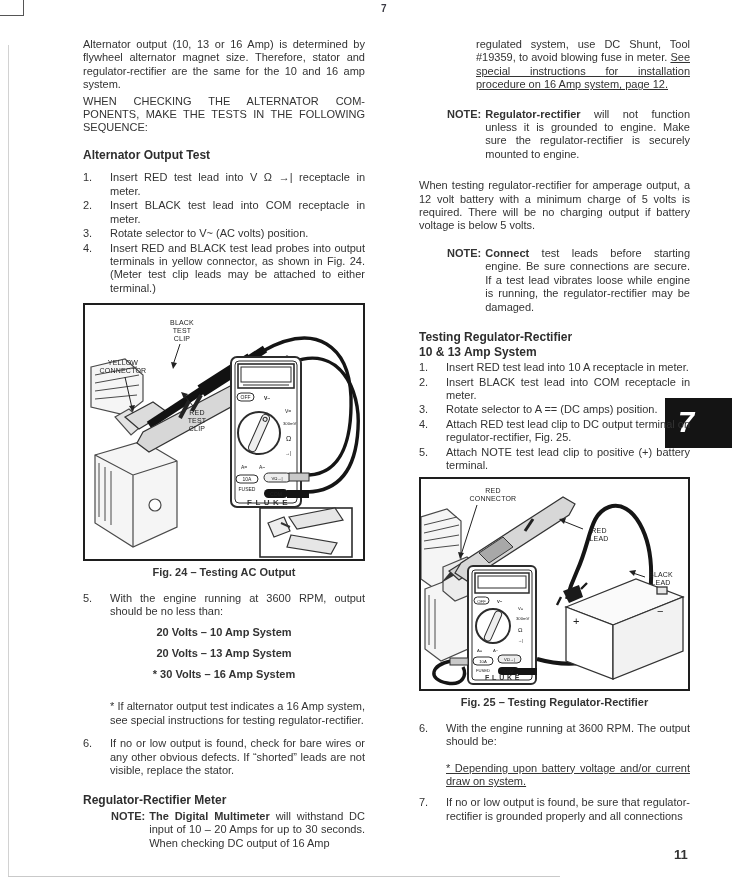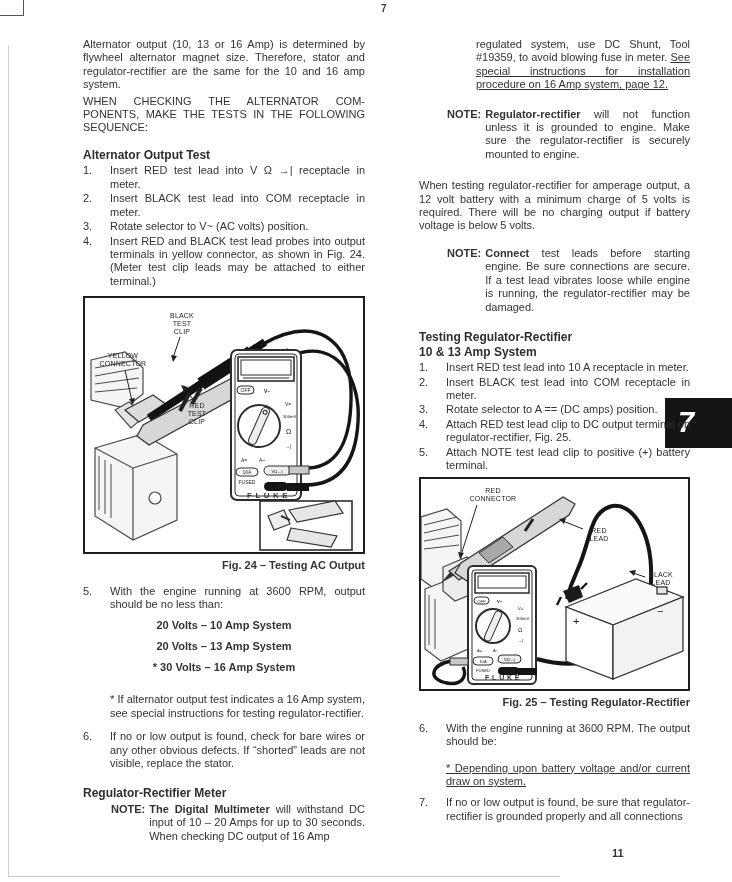--- a/index.html
+++ b/index.html
@@ -3,38 +3,38 @@
 <meta charset="utf-8">
 <style>
   html,body{margin:0;padding:0;background:#fff;}
   .page{position:relative;width:732px;height:882px;background:#fff;overflow:hidden;
         font-family:"Liberation Sans","DejaVu Sans",sans-serif;color:#333;font-size:11px;line-height:1.22;}
   .cm-v{position:absolute;left:23px;top:0;width:1px;height:15px;background:#555;}
   .cm-h{position:absolute;left:0;top:15px;width:24px;height:1px;background:#555;}
   .left-rule{position:absolute;left:8px;top:45px;height:831px;width:1px;background:#d2d2d2;}
   .bottom-rule{position:absolute;left:8px;top:876px;width:552px;height:1px;background:#c9c9c9;}
   .header-num{position:absolute;top:3px;left:381px;font-size:10px;font-weight:bold;color:#3a3a44;}
-  .footer-num{position:absolute;top:847px;left:612px;font-size:11px;font-weight:bold;}
+  .footer-num{position:absolute;top:847px;left:674px;font-size:13px;font-weight:bold;}
   .chapter-tab{position:absolute;right:0;top:398px;width:67px;height:50px;background:#141414;color:#fff;
                display:flex;align-items:center;padding-left:13px;box-sizing:border-box;
                font-size:29px;font-weight:bold;font-style:italic;}
   .col{position:absolute;top:38px;}
   .col-left{left:83px;width:282px;}
   .col-right{left:390px;width:271px;margin-left:29px;}
   .para{text-align:justify;}
   .caps{margin-top:3px;}
-  h3{font-size:12px;margin:13px 0 2px 0;color:#2e2e2e;}
+  h3{font-size:12px;margin:13px 0 9px 0;color:#2e2e2e;}
   h3.tight{margin:16px 0 0 0;}
   h3.sub{margin:0 0 2px 0;}
   .steps{margin-top:1px;}
   .step{display:flex;margin-bottom:1px;}
   .step-num{width:27px;flex:none;}
   .step-text{flex:1;text-align:justify;}
   .figure{border:2px solid #1e1e1e;margin-top:8px;background:#fff;}
-  .figcap{text-align:right;font-weight:bold;margin:5px 0 0 0;}
+  .figcap{text-align:center;font-weight:bold;margin:5px 0 0 0;}
   .vals{margin-top:4px;}
   .vals div{text-align:center;font-weight:bold;line-height:21px;}
   .footnote{margin:15px 0 0 27px;text-align:justify;}
   .note{display:flex;margin:2px 0 0 28px;}
   .note-label{flex:none;font-weight:bold;margin-right:4px;}
   .note-body{flex:1;text-align:justify;}
   .cont-para{margin-left:57px;text-align:justify;}
   .u{text-decoration:underline;}
   .mt14{margin-top:14px;} .mt16{margin-top:16px;} .mt12{margin-top:12px;} .mt10{margin-top:10px;} .mt8{margin-top:8px;}
   svg{display:block;}

